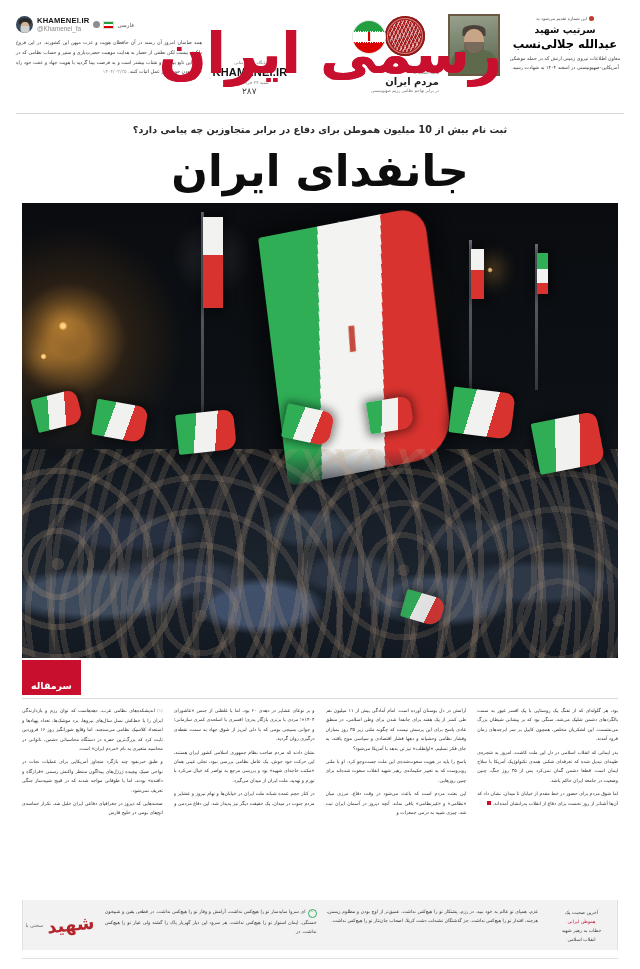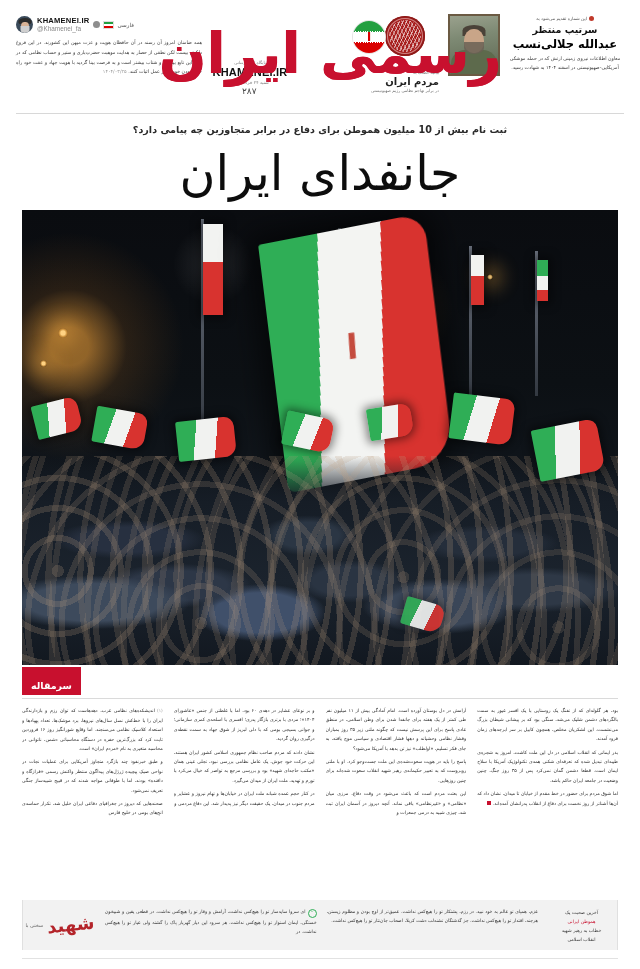--- a/index.html
+++ b/index.html
@@ -376,22 +376,22 @@
     text-align: center;
   }
   .kicker {
     font-size: 9.6px;
     color: #2a2a2a;
     letter-spacing: .2px;
     font-weight: 600;
     margin-bottom: 12px;
   }
   .headline {
-    font-size: 49px;
-    font-weight: normal;
+    font-size: 43px;
+    font-weight: bold;
     color: #0d0d0d;
     letter-spacing: 1px;
     line-height: 1.12;
     margin-bottom: 8px;
   }
 
   
   .photo-wrap {
     margin: 0 22px;
     height: 455px;
@@ -483,21 +483,21 @@
   }
 
   
   .editorial-badge {
     position: absolute;
     left: 0; bottom: 0;
     background: #c8102e;
     color: #fff;
     font-size: 9.5px;
     font-weight: bold;
-    padding: 13px 9px 4px 9px;
+    padding: 20px 9px 4px 9px;
     letter-spacing: .5px;
   }
   .badge-holder {
     position: absolute;
     left: 22px;
     top: 676px;
     width: 74px;
     height: 19px;
   }
 
@@ -637,21 +637,21 @@
       <div class="martyr-photo">
         <div class="body"></div>
         <div class="hair"></div>
         <div class="face"></div>
         <div class="beard"></div>
       </div>
       <div class="martyr-text">
         <div class="martyr-kicker">
           <span class="dot"></span><span>این شماره تقدیم می‌شود به</span>
         </div>
-        <div class="martyr-rank">سرتیپ منتظر</div>
+        <div class="martyr-rank">سرتیپ شهید</div>
         <div class="martyr-name">عبدالله جلالی‌نسب</div>
         <div class="martyr-desc">معاون اطلاعات نیروی زمینی ارتش که در حمله موشکی آمریکایی-صهیونیستی در اسفند ۱۴۰۴ به شهادت رسید.</div>
       </div>
     </div>
 
     <div class="seal-block">
       <div class="seal"></div>
       <div class="seal-caption">
         <div class="seal-over">بیانیه خطاب به</div>
         <div class="seal-title">مردم ایران</div>

